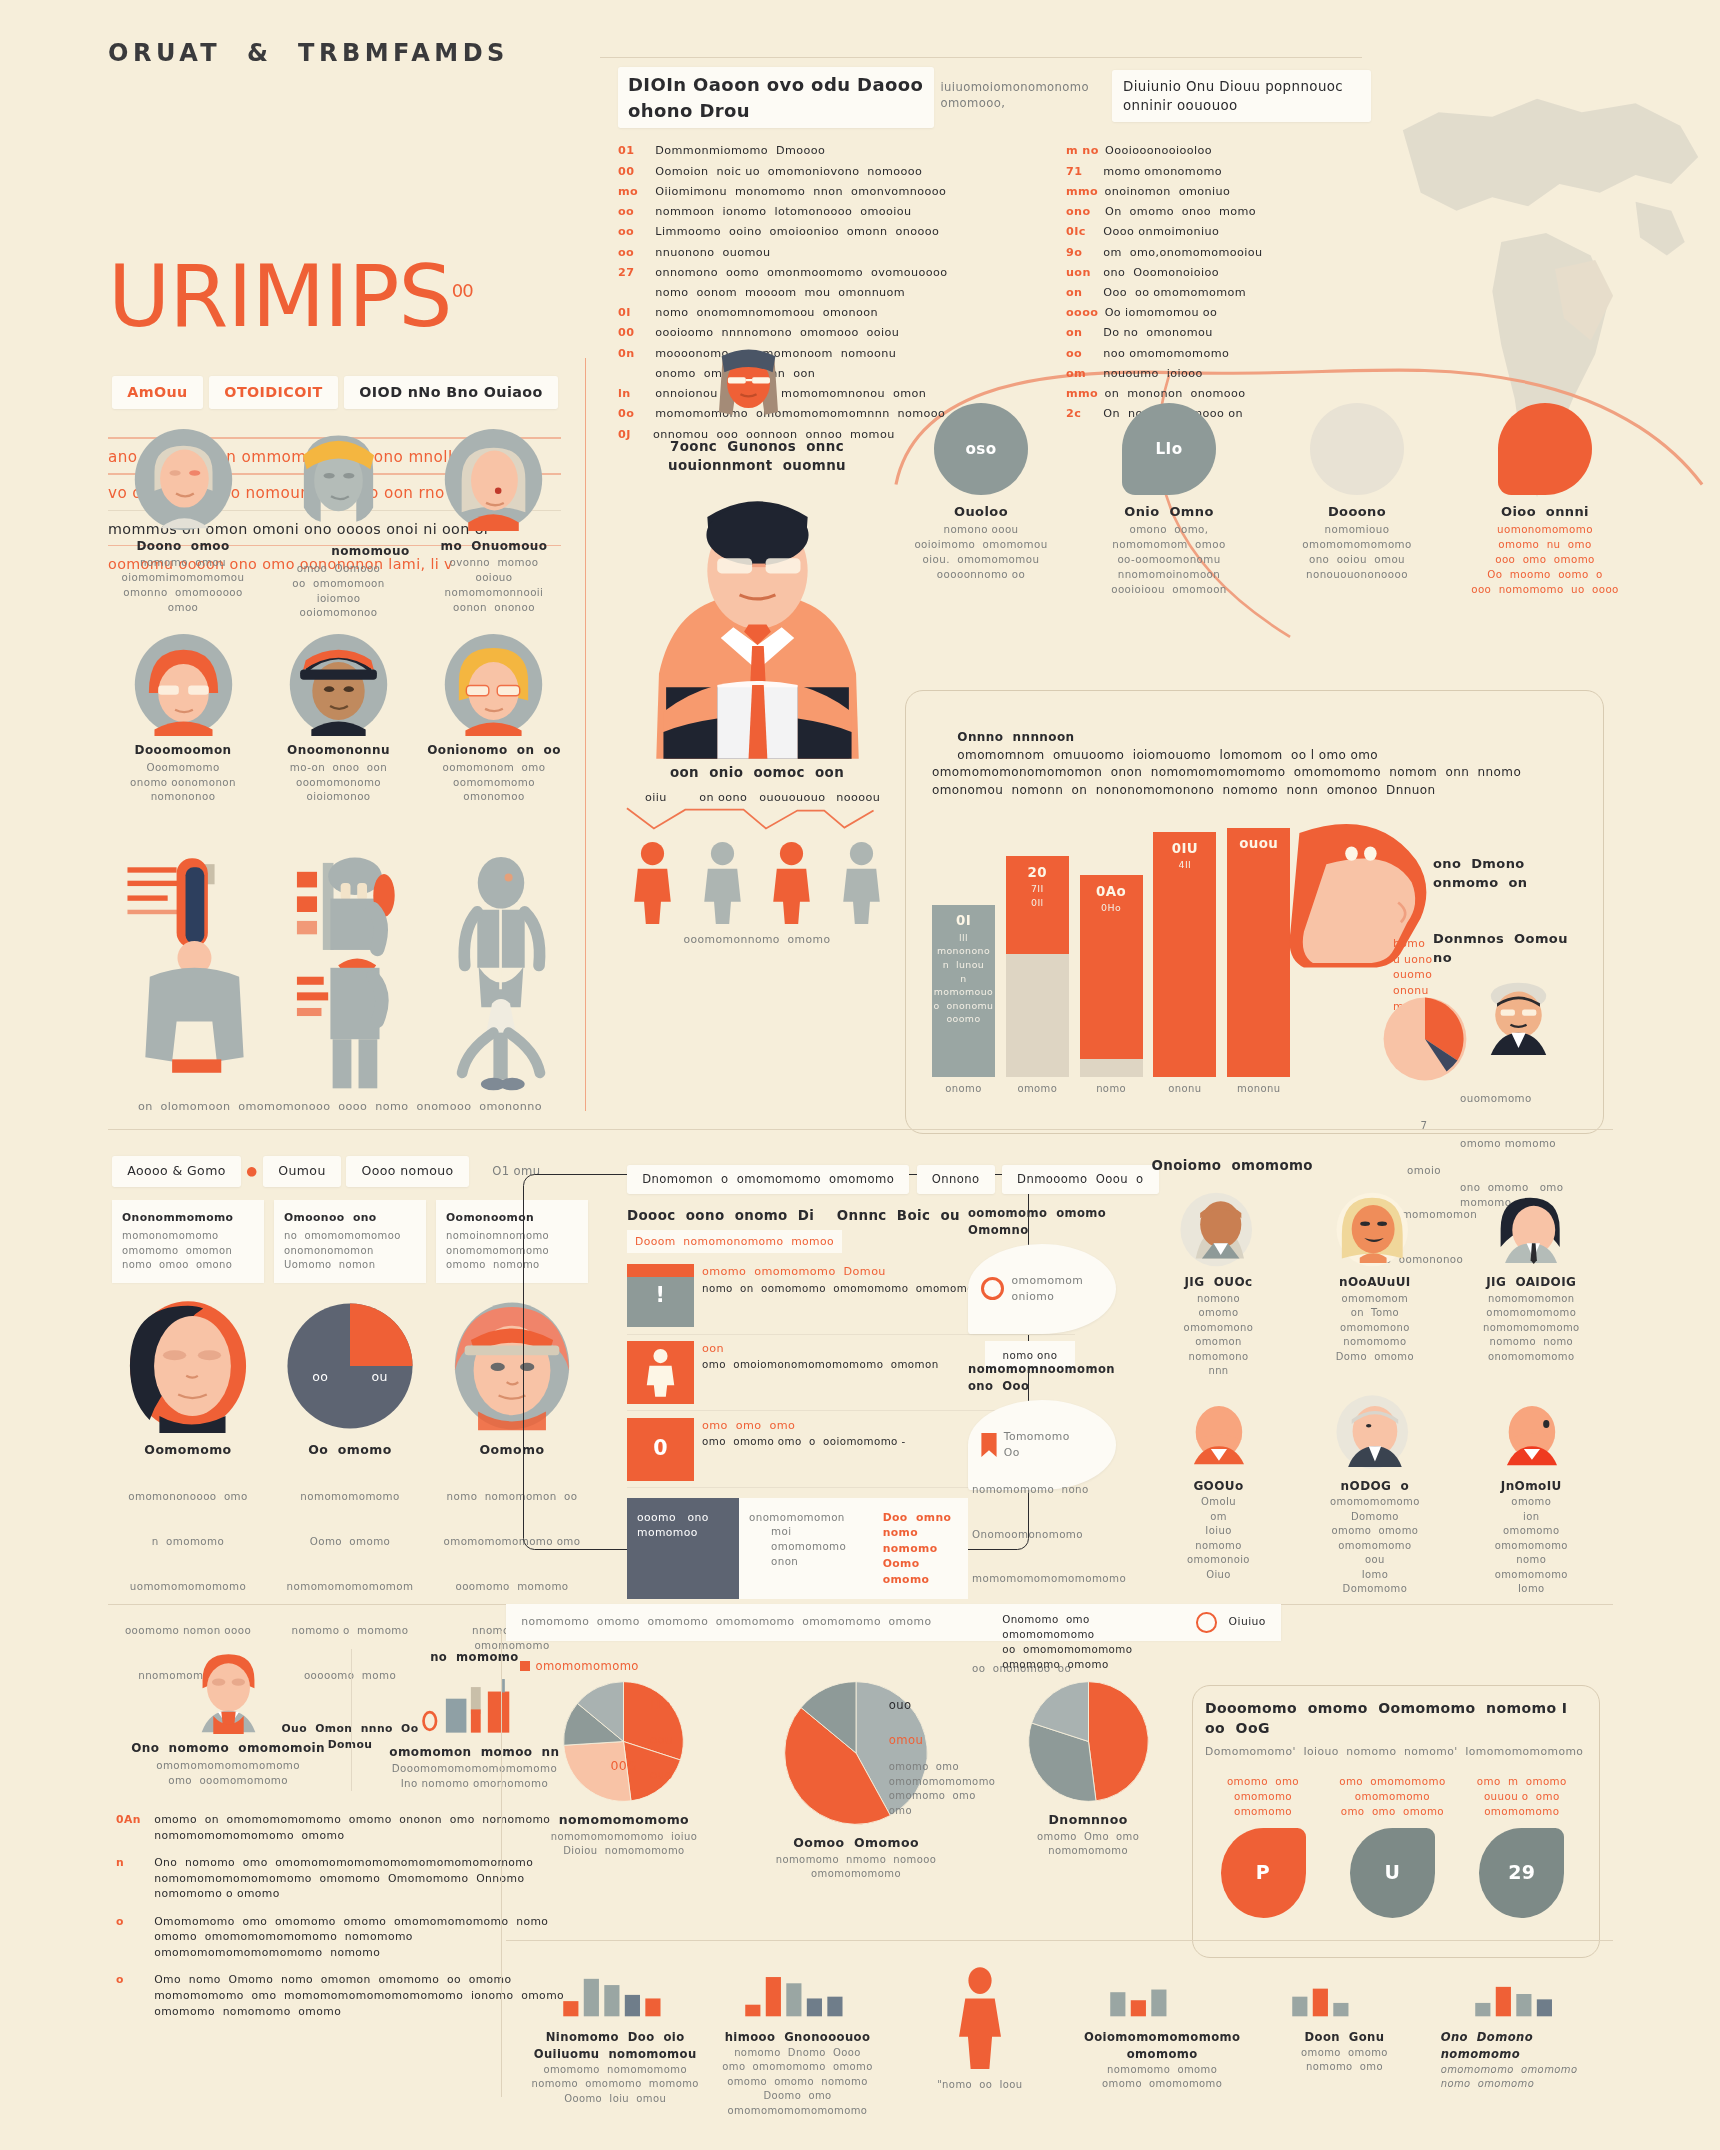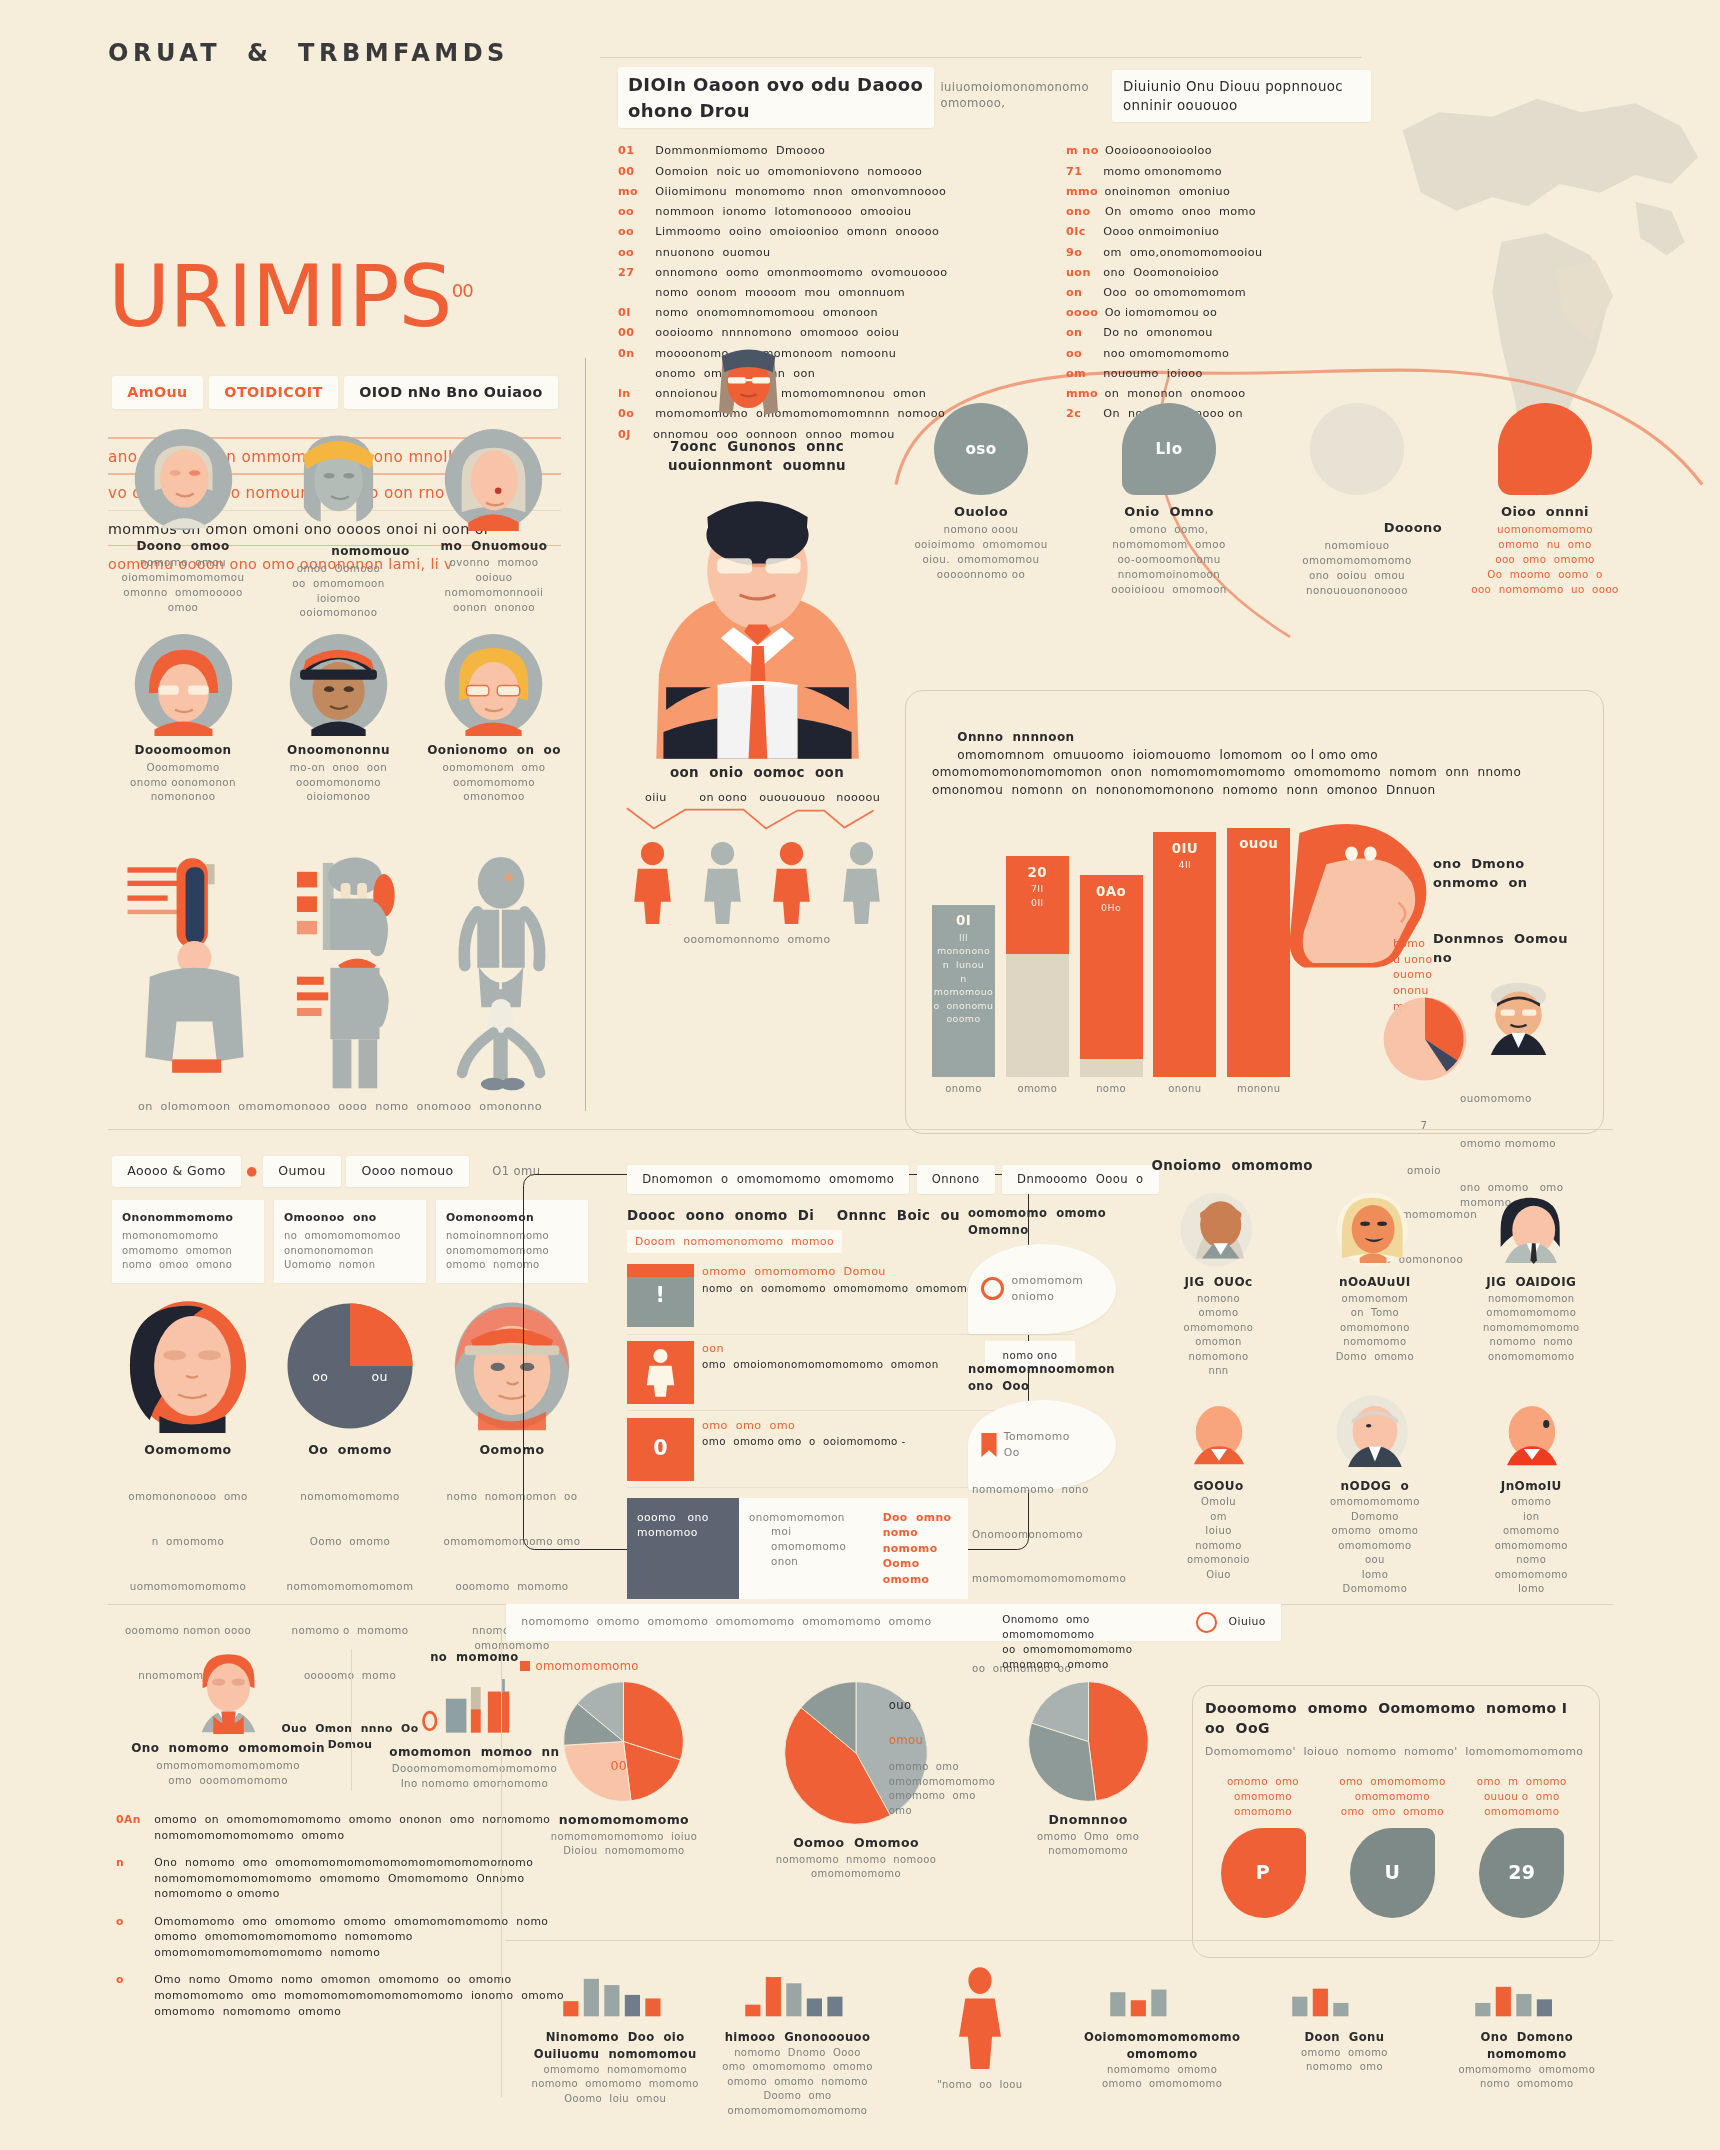--- a/index.html
+++ b/index.html
@@ -478,21 +478,21 @@
         <div class="t gr" style="font-size: 10.3px;">omono  oomo,</div>
         <div class="t gr" style="font-size: 10.3px;">nomomomom  omoo</div>
         <div class="t gr" style="font-size: 10.3px;">oo-oomoomonomu</div>
         <div class="t gr" style="font-size: 10.3px;">nnomomoinomoon</div>
         <div class="t gr" style="font-size: 10.3px;">oooioioou  omomoon</div>
       </div>
       <div style="width: 170px; text-align: center;">
         <div style="width: 94px; height: 92px; margin: 0px auto; background: rgb(232, 226, 212); border-radius: 50%; display: flex; align-items: center; justify-content: center;">
           <span class="t wh" style="font-size: 15.2px; font-weight: bold;"></span>
         </div>
-        <div class="t dk" style="font-size: 13px; font-weight: bold; margin-top: 24px; text-align: right;">Dooono</div>
+        <div class="t dk" style="font-size: 13px; font-weight: bold; margin-top: 8px;">Dooono</div>
         <div class="t gr" style="font-size: 10.3px;">nomomiouo</div>
         <div class="t gr" style="font-size: 10.3px;">omomomomomomo</div>
         <div class="t gr" style="font-size: 10.3px;">ono  ooiou  omou</div>
         <div class="t gr" style="font-size: 10.3px;">nonououononoooo</div>
       </div>
       <div style="width: 170px; text-align: center;">
         <div style="width: 94px; height: 92px; margin: 0px auto; background: rgb(239, 96, 54); border-radius: 50% 50% 50% 14%; display: flex; align-items: center; justify-content: center;">
           <span class="t wh" style="font-size: 15.2px; font-weight: bold;"></span>
         </div>
         <div class="t dk" style="font-size: 13px; font-weight: bold; margin-top: 8px;">Oioo  onnni</div>
@@ -1126,21 +1126,21 @@
       <div style="width: 179px; text-align: center;">
         <svg width="116" height="54" viewBox="0 0 260 120" style="margin:0 auto 8px;display:block;">
           <rect x="14" y="66" width="34" height="44" fill="#9aa6a3"></rect>
           <rect x="60" y="48" width="34" height="62" fill="#ef6036"></rect>
           <rect x="106" y="80" width="34" height="30" fill="#9aa6a3"></rect>
         </svg>
         <div class="t dk" style="font-size: 11.6px; font-weight: bold;">Doon  Gonu</div>
         <div class="t gr" style="font-size: 10px;">omomo  omomo</div>
         <div class="t gr" style="font-size: 10px;">nomomo  omo</div>
       </div>
-      <div style="width: 179px; text-align: center;">
+      <div style="width: 179px; text-align: left; font-style: italic;">
         <svg width="116" height="54" viewBox="0 0 260 120" style="margin:0 auto 8px;display:block;">
           <rect x="14" y="80" width="34" height="30" fill="#9aa6a3"></rect>
           <rect x="60" y="44" width="34" height="66" fill="#ef6036"></rect>
           <rect x="106" y="60" width="34" height="50" fill="#9aa6a3"></rect>
           <rect x="152" y="72" width="34" height="38" fill="#6f7d8a"></rect>
         </svg>
         <div class="t dk" style="font-size: 11.6px; font-weight: bold;">Ono  Domono  nomomomo</div>
         <div class="t gr" style="font-size: 10px;">omomomomo  omomomo</div>
         <div class="t gr" style="font-size: 10px;">nomo  omomomo</div>
       </div>

